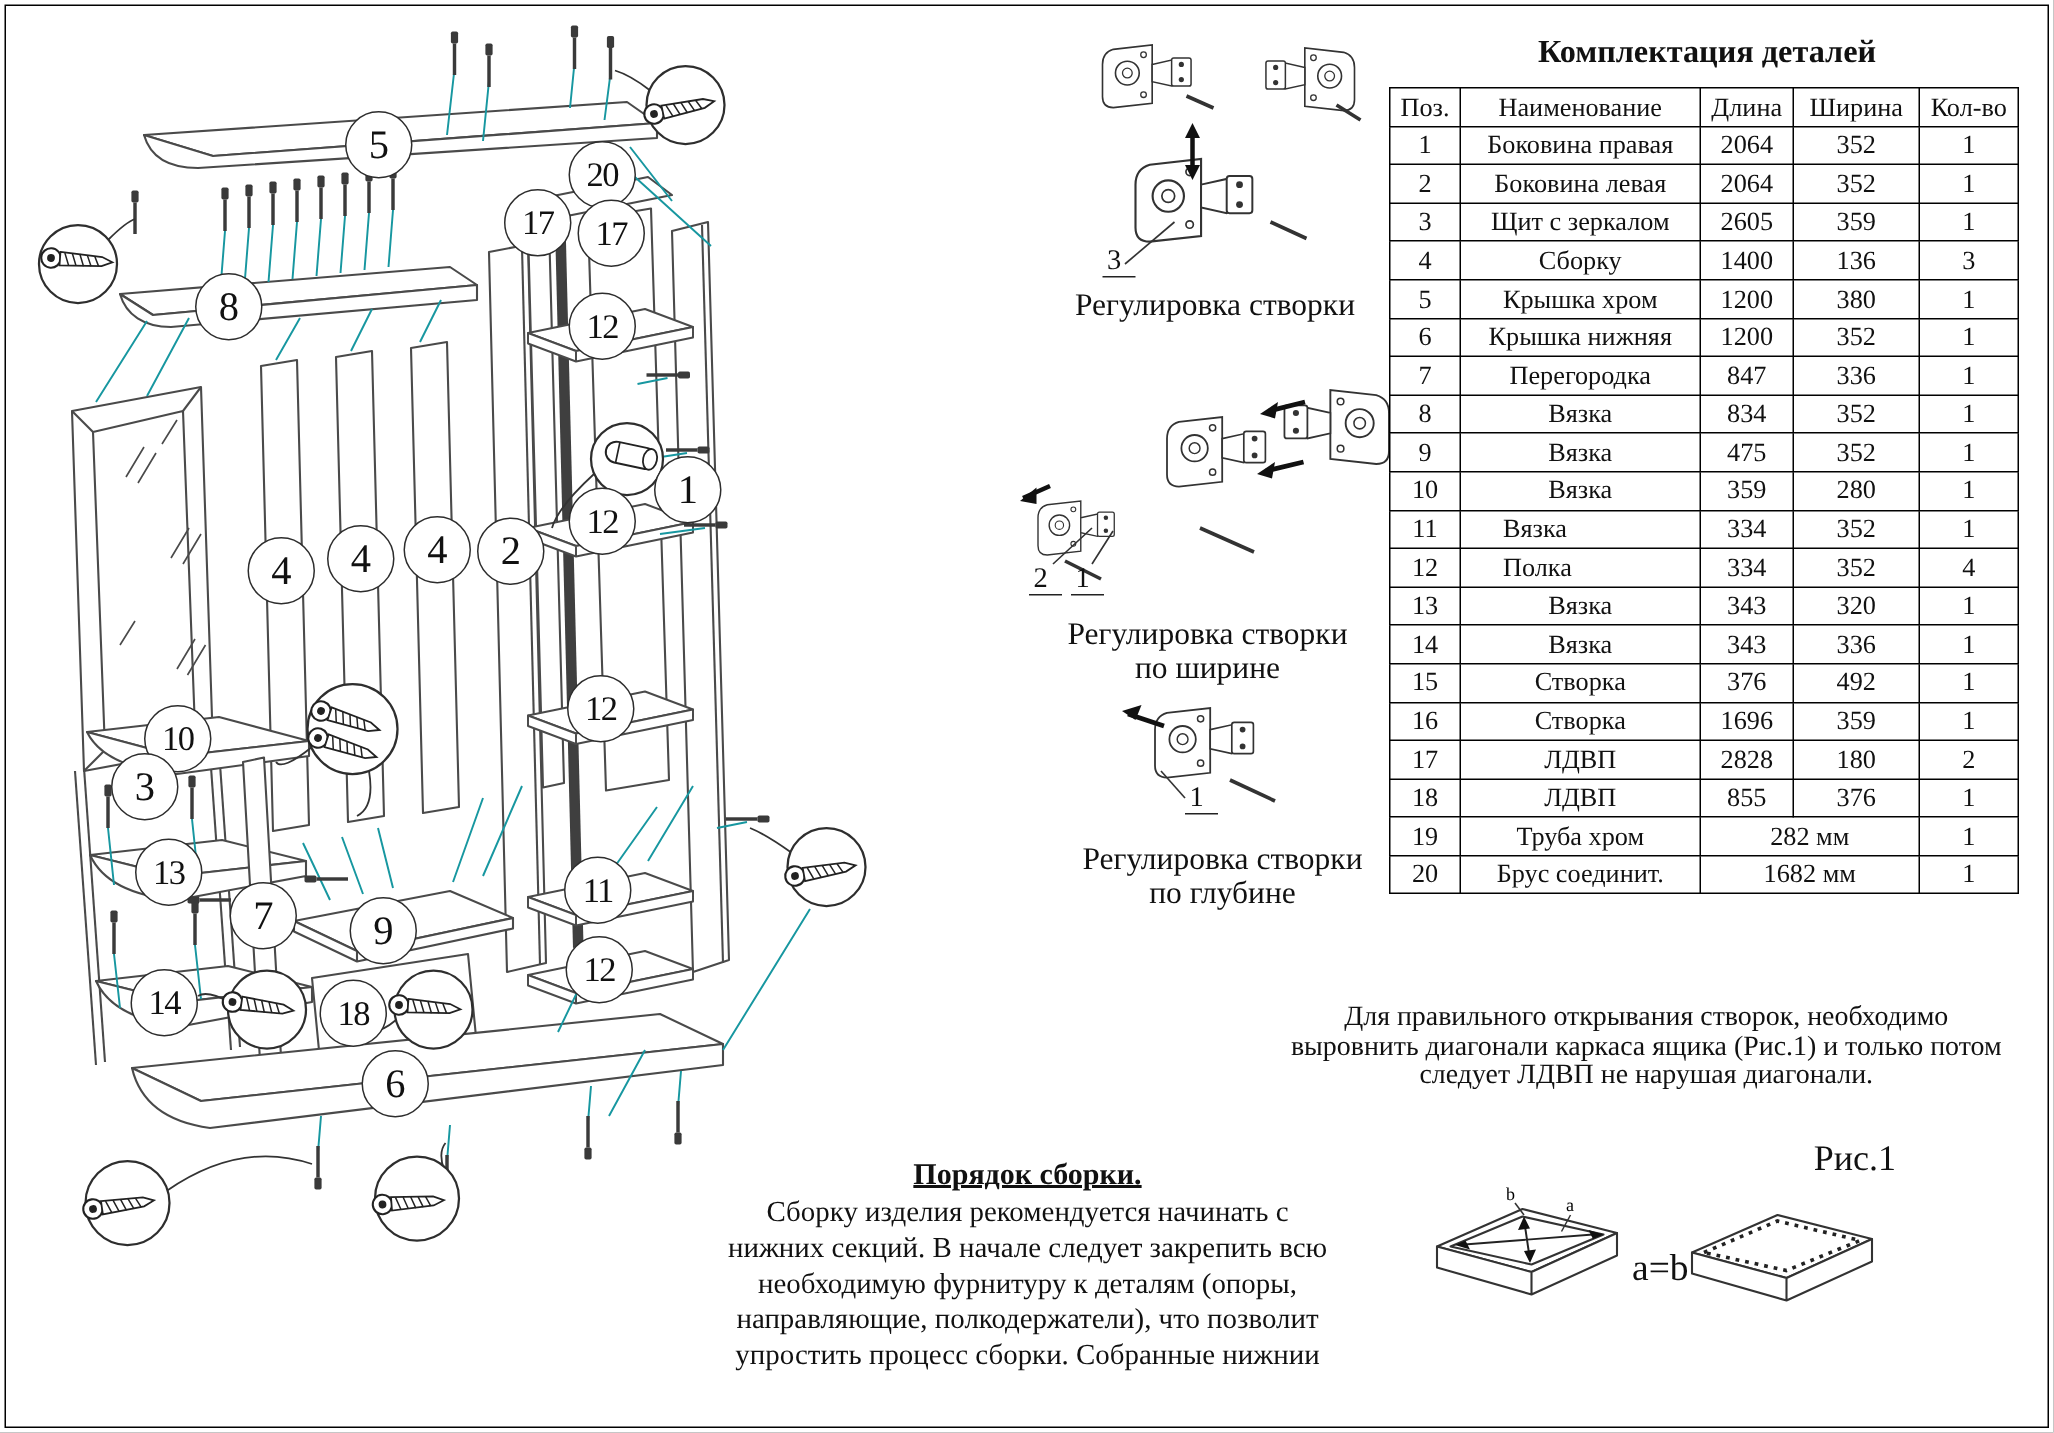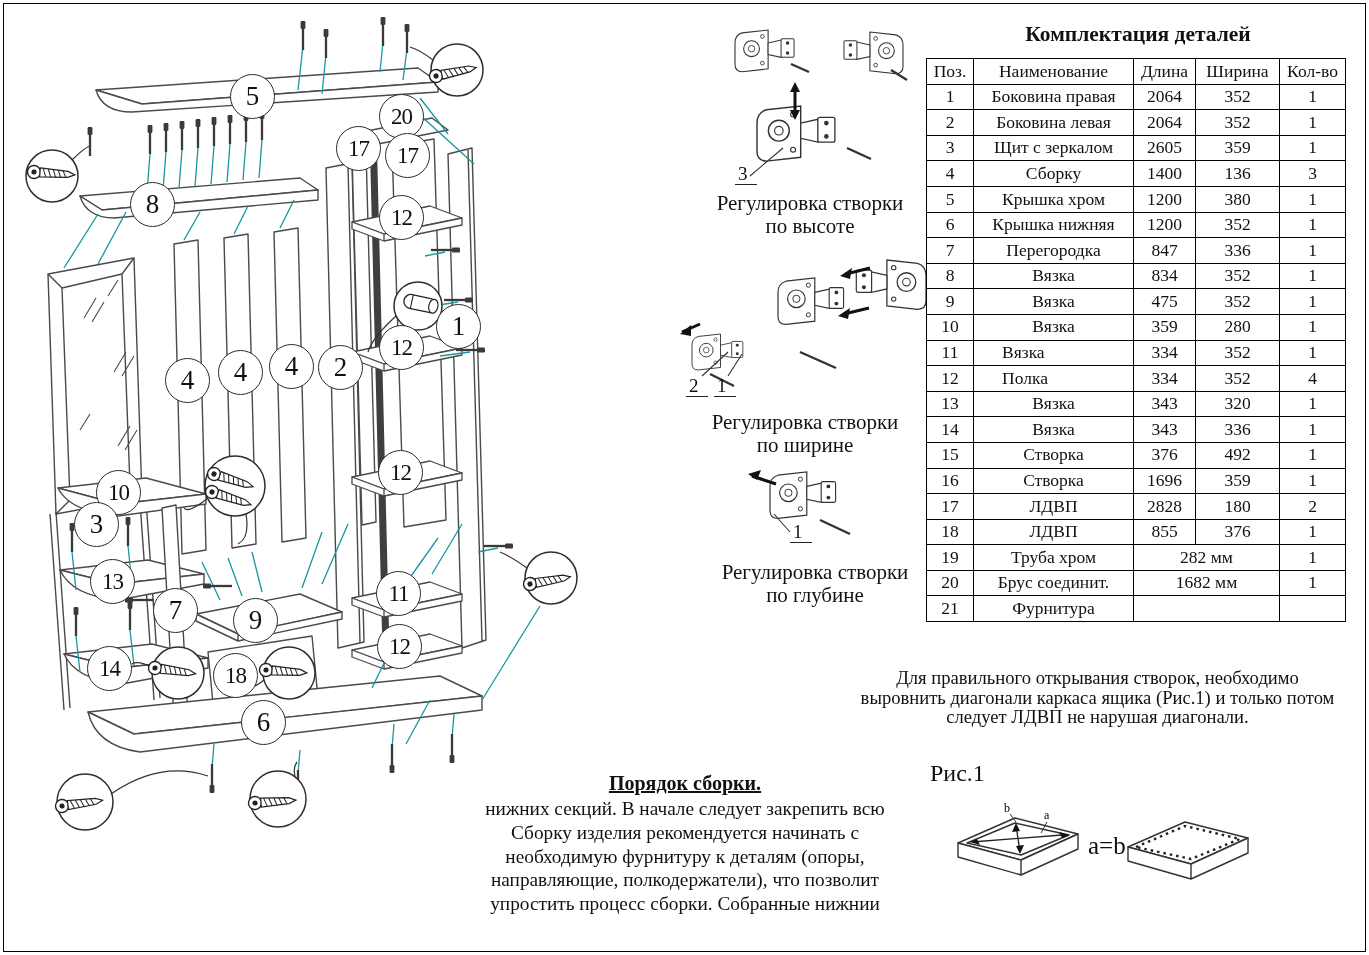--- a/index.html
+++ b/index.html
@@ -23,21 +23,21 @@
   .tablewrap h1{margin:0 0 11px 0;text-align:center;font-size:21.5px;font-weight:bold;}
   table.parts{border-collapse:collapse;table-layout:fixed;width:419px;}
   table.parts th,table.parts td{border:1.5px solid #000;height:24.6px;padding:0 2px;
       font-size:17.5px;font-weight:normal;text-align:center;line-height:1;overflow:hidden;white-space:nowrap;}
   table.parts td.al{text-align:left;padding-left:28px;}
   .note{position:absolute;left:845px;top:668px;width:505px;text-align:center;font-size:18.6px;line-height:19.5px;}
   .assembly{position:absolute;left:440px;top:772px;width:490px;text-align:center;}
   .assembly .head{font-size:20px;font-weight:bold;text-decoration:underline;margin-bottom:2px;}
   .assembly .line{font-size:19.3px;line-height:23.8px;}
   .fig1{position:absolute;left:930px;top:760px;width:430px;}
-  .fig1 .cap{text-align:left;font-size:24px;padding-right:96px;margin-bottom:14px;}
+  .fig1 .cap{text-align:right;font-size:24px;padding-right:96px;margin-bottom:2px;}
   .fig1 .eq{position:absolute;left:158px;top:72px;font-size:25px;}
 </style>
 </head>
 <body>
 
 <div class="page">
   <div class="frame"></div>
 
   <svg class="diagram" width="660" height="955" viewBox="0 0 660 955">
     <defs>
@@ -240,21 +240,20 @@
       <use href="#hasm" transform="translate(40,2) scale(0.72)"></use>
       <use href="#hasm" transform="translate(208,4) scale(-0.72,0.72)"></use>
       <use href="#hasm" transform="translate(62,78) scale(0.95)"></use>
       <path d="M100,62 L100,84" stroke="#111" stroke-width="3"></path>
       <path d="M100,54 l-5,10 h10 Z M100,92 l-5,-10 h10 Z" fill="#111"></path>
       <path d="M96,36 l18,8 M196,42 l16,10 M152,120 l24,11" stroke="#333" stroke-width="2.4"></path>
       <path d="M55,148 L88,120" stroke="#333" stroke-width="1.1"></path>
     </svg>
     <div class="cap">
       <div>Регулировка створки</div>
-      <div>по высоте</div>
     </div>
     <span class="hlabel" style="left:40px;top:136px;">3</span>
   </div>
 
   <div class="adjust" style="left:680px;top:252px;width:250px;">
     <svg width="250" height="155" viewBox="0 0 250 155">
       <use href="#hasm" transform="translate(12,82) scale(0.62)"></use>
       <use href="#hasm" transform="translate(98,26) scale(0.8)"></use>
       <use href="#hasm" transform="translate(246,8) scale(-0.85,0.85)"></use>
       <path d="M166,22 L190,16 M164,62 L189,56" stroke="#111" stroke-width="3.2"></path>
@@ -437,26 +436,20 @@
             <td>19</td>
             <td>Труба хром</td>
             <td colspan="2">282 мм</td>
             <td>1</td>
           </tr>
           <tr>
             <td>20</td>
             <td>Брус соединит.</td>
             <td colspan="2">1682 мм</td>
             <td>1</td>
-          </tr>
-          <tr>
-            <td>21</td>
-            <td>Фурнитура</td>
-            <td colspan="2"></td>
-            <td></td>
           </tr>
         </tbody>
     </table>
   </div>
 
   <div class="note">
     <div>Для правильного открывания  створок, необходимо</div>
     <div>выровнить диагонали каркаса ящика (Рис.1) и только потом</div>
     <div>следует ЛДВП не нарушая диагонали.</div>
   </div>
@@ -482,19 +475,19 @@
       <g fill="#fff" stroke="#333" stroke-width="1.4" stroke-linejoin="round">
         <path d="M198,46 L255,21 L318,37 L261,63 Z"></path>
         <path d="M198,46 L198,60 L261,78 L261,63 Z M261,63 L261,78 L318,52 L318,37 Z"></path>
       </g>
       <path d="M206,46 L255,25 L310,38 L261,58 Z" fill="none" stroke="#222" stroke-width="2.4" stroke-dasharray="2.5,4"></path>
     </svg>
   </div>
 
   <div class="assembly">
     <div class="head">Порядок сборки.</div>
+    <div class="line">Сборку изделия рекомендуется начинать с</div>
     <div class="line">нижних секций. В начале следует закрепить всю</div>
-    <div class="line">Сборку изделия рекомендуется начинать с</div>
     <div class="line">необходимую фурнитуру к деталям (опоры,</div>
     <div class="line">направляющие, полкодержатели), что позволит</div>
     <div class="line">упростить процесс сборки. Собранные нижнии</div>
   </div>
 </div>
 
 </body></html>

